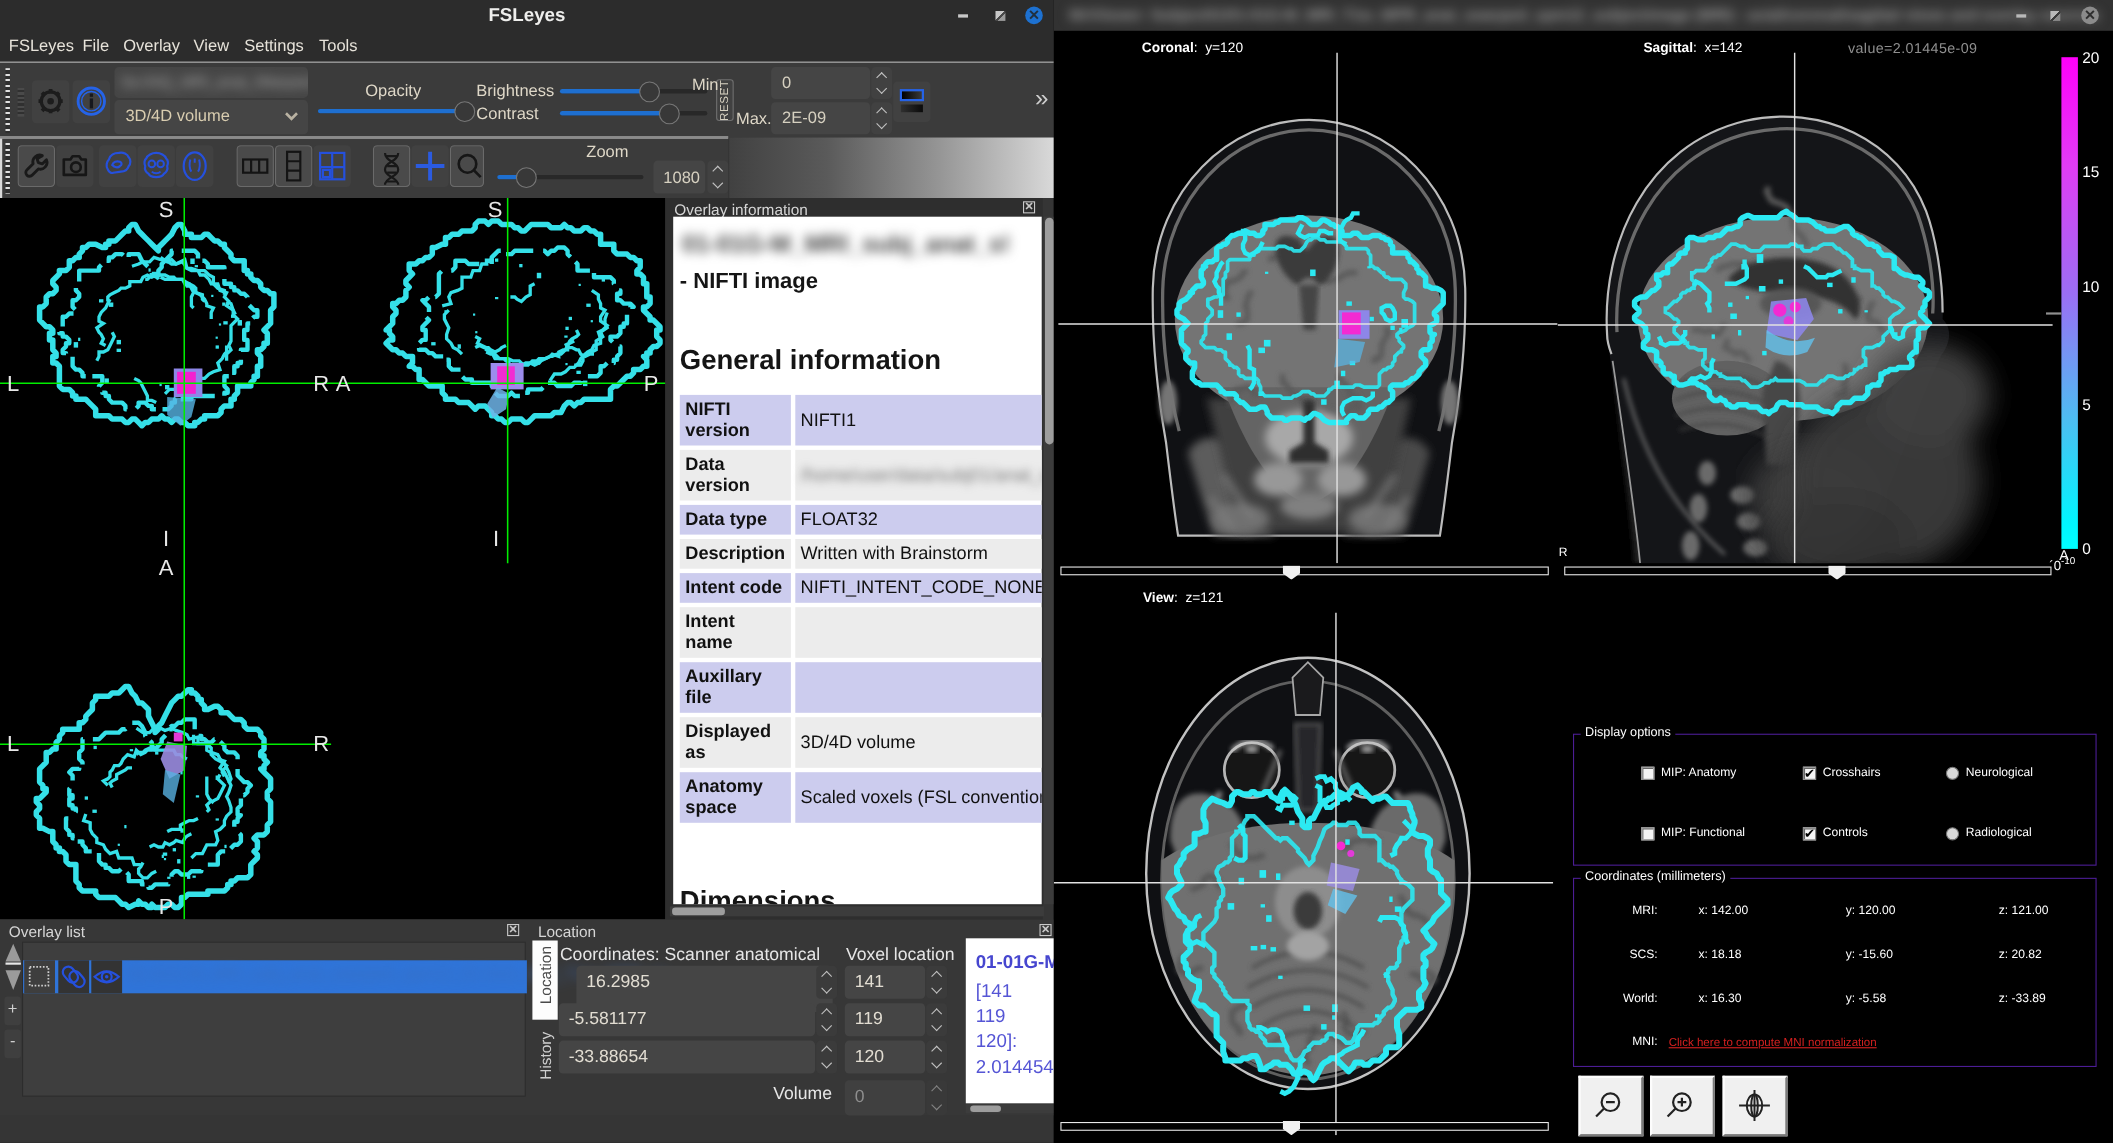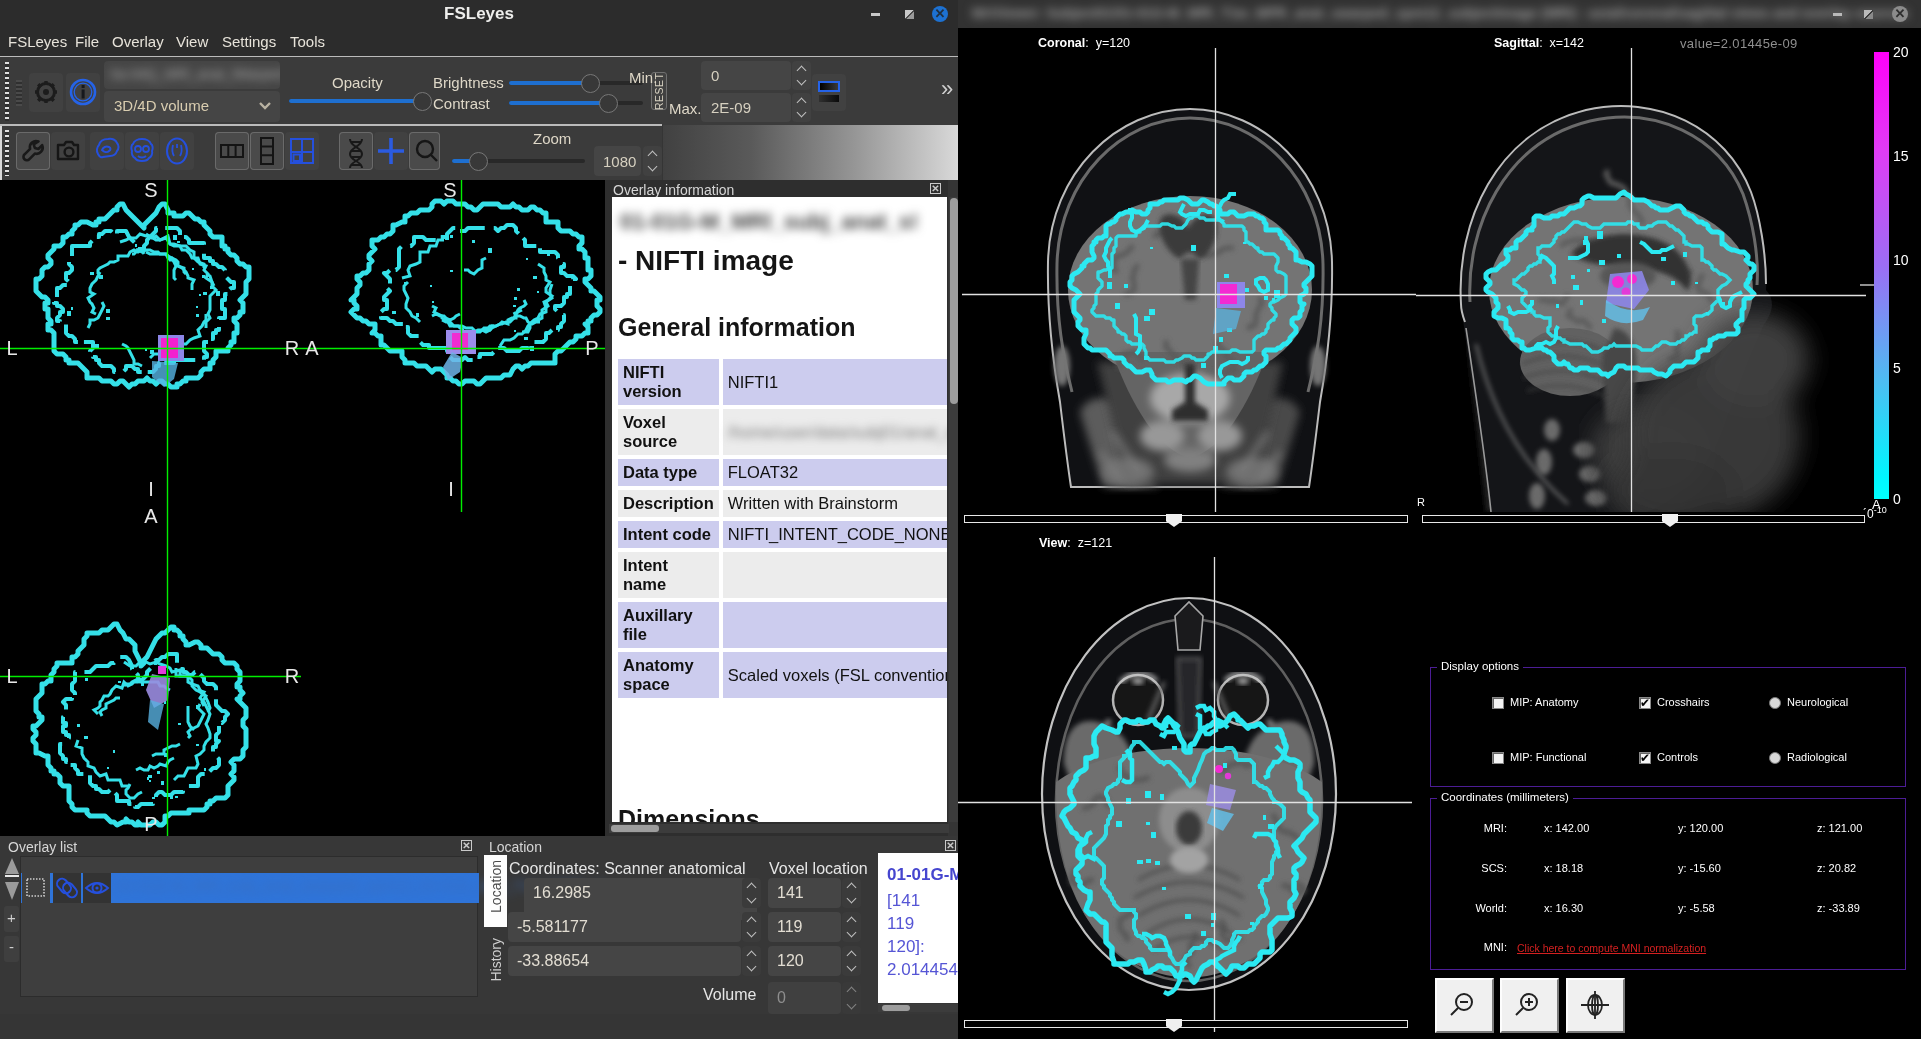--- a/index.html
+++ b/index.html
@@ -337,30 +337,30 @@
           <text x="12" y="496" dy="7">L</text>
           <text x="292" y="496" dy="7">R</text>
           <text x="151" y="644" dy="7">P</text>
         </g>
       </svg>
       <div class="ab" style="left:605px;top:180px;width:343px;height:657px;background:#2e2e2e;">
         <div class="ptitle" style="left:8px;top:2px;">Overlay information</div>
         <div class="pclose" style="right:7px;top:3px;">✕</div>
         <div id="ovl" class="ab" style="left:7px;top:17px;width:335px;height:625px;background:#fff;overflow:hidden;">
           <div class="ab blur1" style="left:8px;top:12px;width:322px;height:26px;color:#3f3f3f;font-size:22px;font-weight:bold;white-space:nowrap;">01-01G-M_MRl_subj_anat_s!</div>
-          <div class="ab" style="left:6px;top:48px;font-size:28px;font-weight:bold;color:#151515;">- NIFTI image</div>
+          <div class="ab" style="left:6px;top:48px;font-size:20px;font-weight:bold;color:#151515;">- NIFTI image</div>
           <div class="ab" style="left:6px;top:116px;font-size:25px;font-weight:bold;color:#151515;">General information</div>
           <table class="ab" style="left:2px;top:158px;">
 <tbody>
               <tr>
                 <td class="k">NIFTI version</td>
                 <td class="v">NIFTI1</td>
               </tr>
 <tr class="g">
-                <td class="k">Voxel source</td>
+                <td class="k">Data version</td>
                 <td class="v"><span style="filter:blur(4px);color:#777;">/home/user/data/subj01/anat_warped</span></td>
               </tr>
 <tr>
                 <td class="k">Data type</td>
                 <td class="v">FLOAT32</td>
               </tr>
 <tr class="g">
                 <td class="k">Description</td>
                 <td class="v">Written with Brainstorm</td>
               </tr>
@@ -368,20 +368,24 @@
                 <td class="k">Intent code</td>
                 <td class="v">NIFTI_INTENT_CODE_NONE</td>
               </tr>
 <tr class="g">
                 <td class="k">Intent name</td>
                 <td class="v">&nbsp;</td>
               </tr>
 <tr>
                 <td class="k">Auxillary file</td>
                 <td class="v">&nbsp;</td>
+              </tr>
+<tr class="g">
+                <td class="k">Displayed as</td>
+                <td class="v">3D/4D volume</td>
               </tr>
 <tr>
                 <td class="k">Anatomy space</td>
                 <td class="v">Scaled voxels (FSL convention)</td>
               </tr>
 </tbody>
           </table>
           <div class="ab" style="left:6px;top:608px;font-size:25px;font-weight:bold;color:#151515;">Dimensions</div>
         </div>
         <div class="ab" style="left:344px;top:17px;width:10px;height:625px;background:#3c3c3c;">

